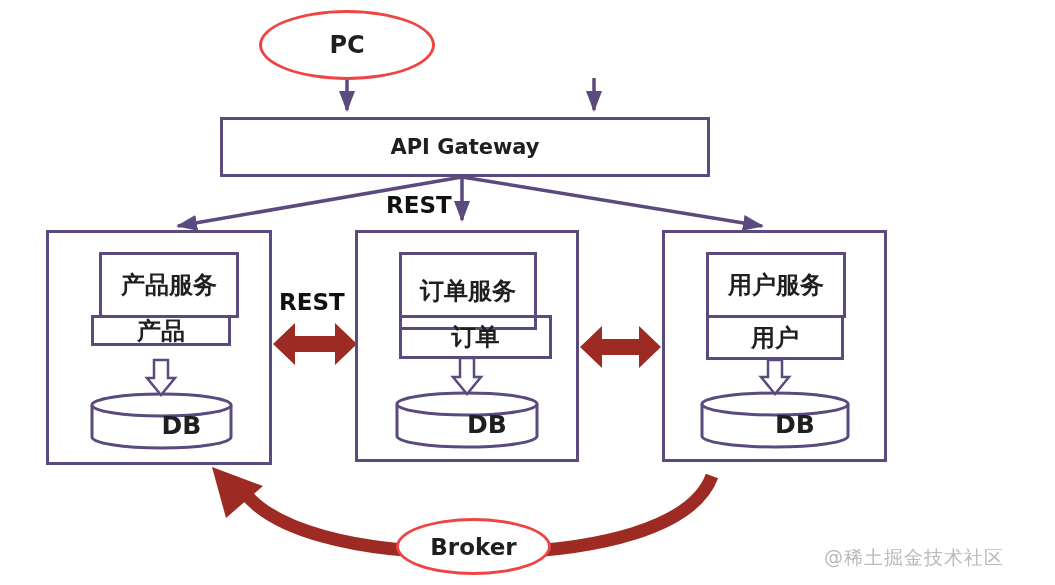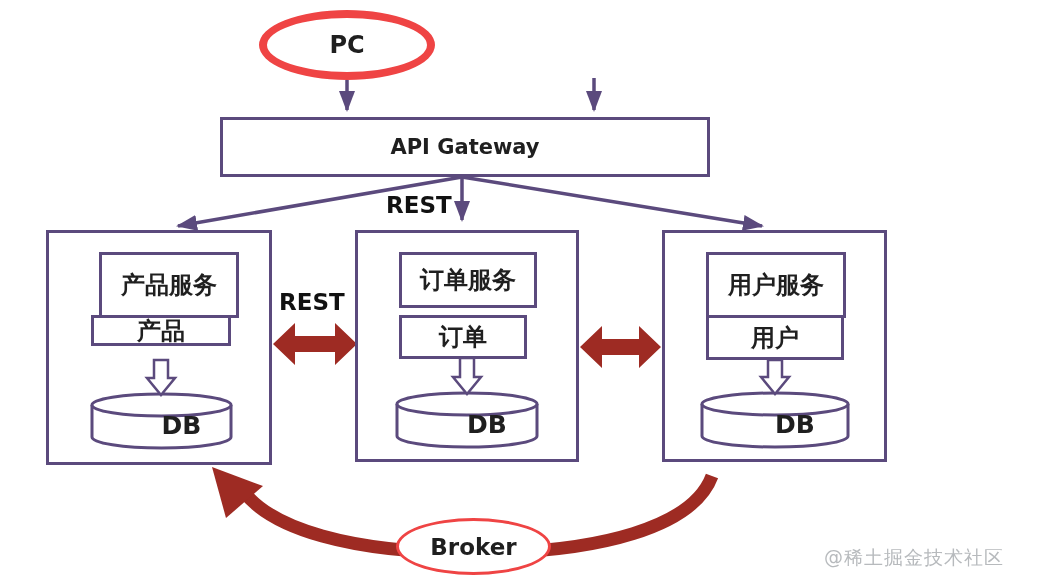--- a/index.html
+++ b/index.html
@@ -3,21 +3,21 @@
 <meta charset="utf-8">
 <style>
   html,body{margin:0;padding:0;background:#ffffff;}
   .stage{
     position:relative;width:1055px;height:585px;background:#ffffff;
     font-family:"DejaVu Sans","Liberation Sans",sans-serif;overflow:hidden;
   }
   .stage svg{position:absolute;left:0;top:0;z-index:1;}
   .node{position:absolute;z-index:2;display:flex;align-items:center;justify-content:center;
         color:#1f1f1f;font-weight:700;box-sizing:border-box;}
-  .ellipse{border:8px solid #ef4444;border-radius:50%;background:#ffffff;}
+  .ellipse{border:3px solid #ef4444;border-radius:50%;background:#ffffff;}
   .rect{border:3px solid #5b4a7d;background:transparent;}
   .label{position:absolute;z-index:3;color:#111;font-weight:700;}
   .dbtext{background:transparent;padding-left:40px;}
   .watermark-url{position:absolute;z-index:4;color:#dfe2e5;font-size:15px;font-weight:400;
         letter-spacing:.5px;}
   .watermark-main{position:absolute;z-index:5;color:#b7babd;font-size:19px;font-weight:400;
         letter-spacing:1px;}
 </style>
 </head>
 <body>
@@ -78,24 +78,24 @@
   <div class="node rect" style="left:662px;top:230px;width:225px;height:232px;"></div>
 
   <div class="node rect" style="left:91px;top:252px;width:140px;height:66px;font-size:24px;margin-left:8px;">
     <span>产品服务</span>
   </div>
   <div class="node rect" style="left:91px;top:315px;width:140px;height:31px;font-size:24px;">
     <span>产品</span>
   </div>
   <div class="node dbtext" style="left:92px;top:410px;width:139px;height:30px;font-size:25px;">DB</div>
 
-  <div class="node rect" style="left:399px;top:252px;width:138px;height:56px;font-size:24px;">
+  <div class="node rect" style="left:399px;top:252px;width:138px;height:78px;font-size:24px;">
     <span>订单服务</span>
   </div>
-  <div class="node rect" style="left:399px;top:315px;width:128px;height:44px;font-size:24px;">
+  <div class="node rect" style="left:399px;top:315px;width:153px;height:44px;font-size:24px;">
     <span>订单</span>
   </div>
   <div class="node dbtext" style="left:397px;top:409px;width:140px;height:30px;font-size:25px;">DB</div>
 
   <div class="node rect" style="left:706px;top:315px;width:138px;height:45px;font-size:24px;">
     <span>用户</span>
   </div>
   <div class="node rect" style="left:706px;top:252px;width:140px;height:66px;font-size:24px;">
     <span>用户服务</span>
   </div>

